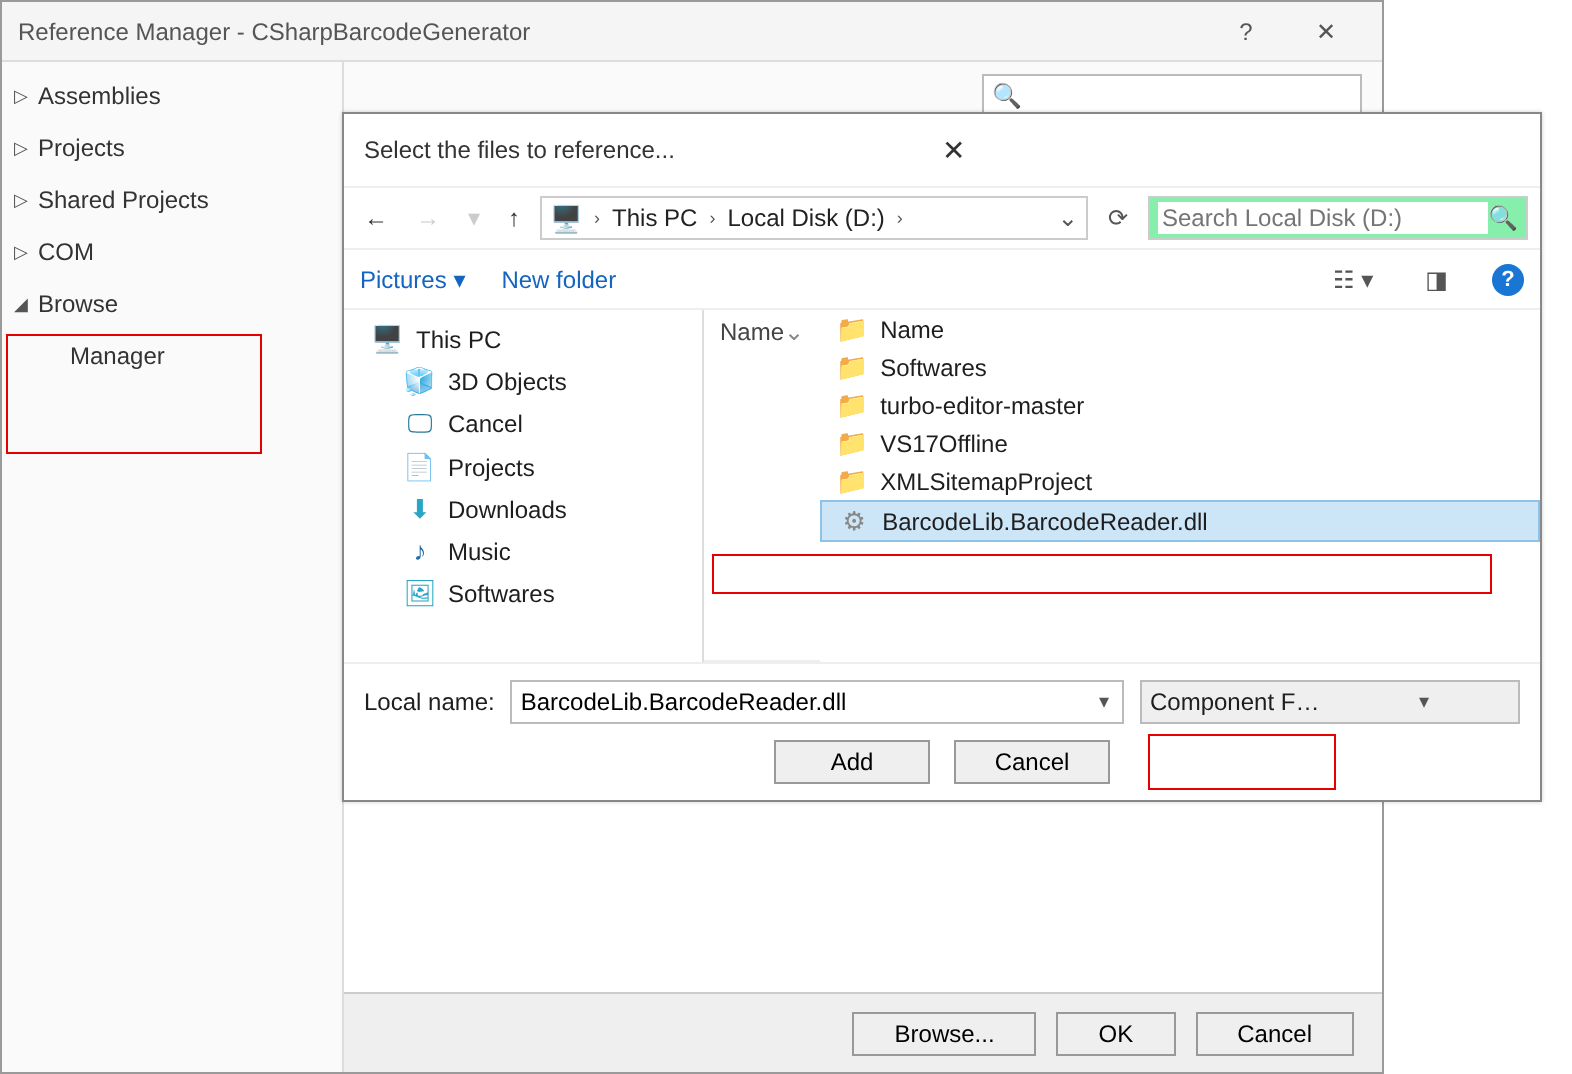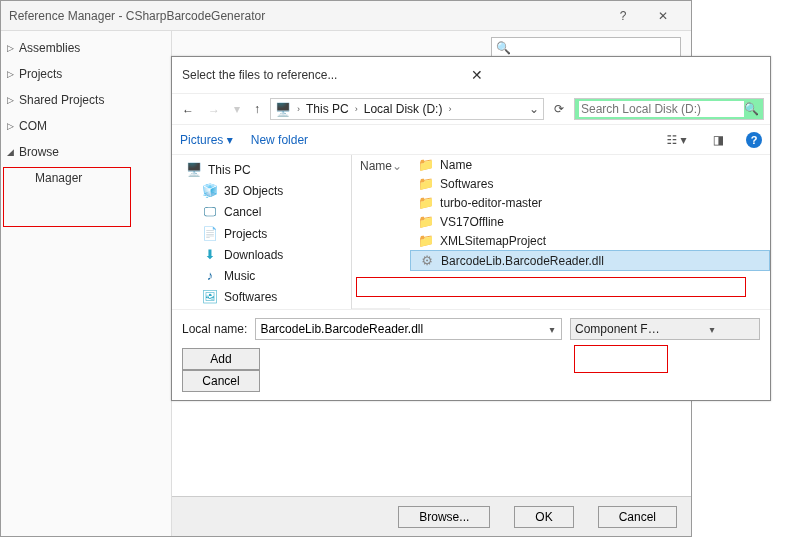--- a/index.html
+++ b/index.html
@@ -13,21 +13,21 @@
   .sidebar-item { padding: 4px 10px 4px 18px; position:relative; cursor:pointer; color:#333;}
   .sidebar-item .tri { position:absolute; left:6px; top:6px; font-size:9px; color:#555;}
   .sidebar-item.child { padding-left: 34px; }
   .red-box { position:absolute; border:1px solid #e60000; pointer-events:none;}
   .main { flex:1; display:flex; flex-direction:column; border-left:1px solid #ddd;}
   .searchbar-row { padding: 6px 10px; display:flex; justify-content:flex-end; background:#fafafa;}
   .searchbox { width: 190px; height: 22px; border:1px solid #bbb; display:flex; align-items:center; padding:0 4px; background:#fff;}
   .searchbox input { flex:1; border:none; outline:none; font-style:italic; color:#666; }
   .searchbox .icon { color:#555; }
   .content { flex:1; background:#fff; }
-  .bottombar { height: 40px; border-top:1px solid #ccc; display:flex; justify-content:flex-end; align-items:center; gap:24px; padding:0 14px; background:#efefef;}
+  .bottombar { height: 40px; border-top:1px solid #ccc; display:flex; justify-content:flex-end; align-items:center; gap:10px; padding:0 14px; background:#efefef;}
   .bottombar button { padding: 3px 20px; border:1px solid #999; background:#efefef; cursor:pointer; }
 
   
   .dialog { position:absolute; left:170px; top:55px; width:600px; height:345px; background:#fff; border:1px solid #888; box-shadow:0 0 2px rgba(0,0,0,0.2); display:flex; flex-direction:column;}
   .dlg-title { padding: 8px 10px; display:flex; align-items:center; }
   .dlg-title span { flex:1; color:#333;}
   .dlg-title .close { cursor:pointer; font-size:14px; padding:2px 6px;}
   .dlg-nav { height: 32px; border-top:1px solid #eee; border-bottom:1px solid #eee; display:flex; align-items:center; padding:0 6px; gap:6px;}
   .nav-btn { color:#777; padding:2px 4px; cursor:pointer; }
   .nav-btn.active{ color:#333;}
@@ -66,21 +66,21 @@
   .red-box2 { position:absolute; border:1px solid #e60000; pointer-events:none;}
   .dlg-bottom { padding:8px 10px; display:flex; flex-direction:column; gap:8px; border-top:1px solid #eee;}
   .filerow { display:flex; align-items:center; gap:8px;}
   .filerow label { white-space:nowrap;}
   .fvalue { flex:1; height:22px; border:1px solid #bbb; display:flex; align-items:center;}
   .fvalue input{ flex:1; border:none; outline:none; padding:0 4px;}
   .fvalue .dd {width:18px;text-align:center;cursor:pointer;color:#555;font-size:10px;}
   .filter { width:190px; height:22px; border:1px solid #bbb; display:flex; align-items:center; background:#efefef;}
   .filter span{ flex:1; padding:0 4px; white-space:nowrap; overflow:hidden; text-overflow:ellipsis;}
   .filter .dd{width:18px;text-align:center;color:#555;font-size:10px;}
-  .actionrow { display:flex; justify-content:center; flex-direction:column;}
+  .actionrow { display:flex; justify-content:center; gap:12px;}
   .actionrow button{ width:78px; height:22px; border:1px solid #999; background:#efefef; cursor:pointer;}
 </style>
 </head>
 <body>
 
 <div class="window">
   <div class="titlebar">
     <span class="title">Reference Manager - CSharpBarcodeGenerator</span>
     <span class="btn">?</span>
     <span class="btn">✕</span>

